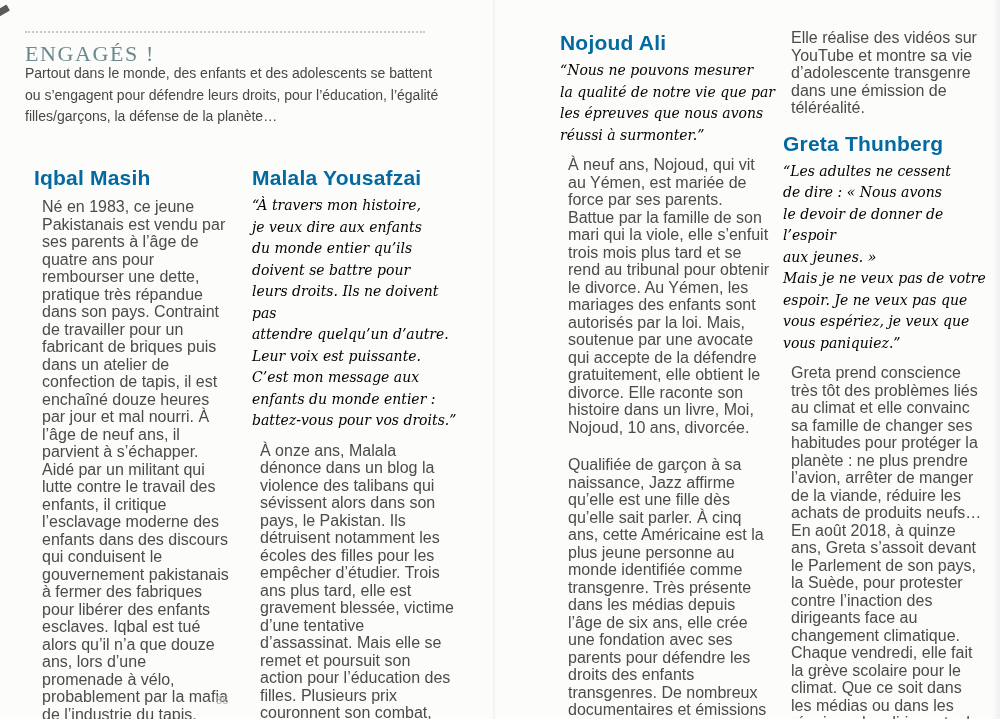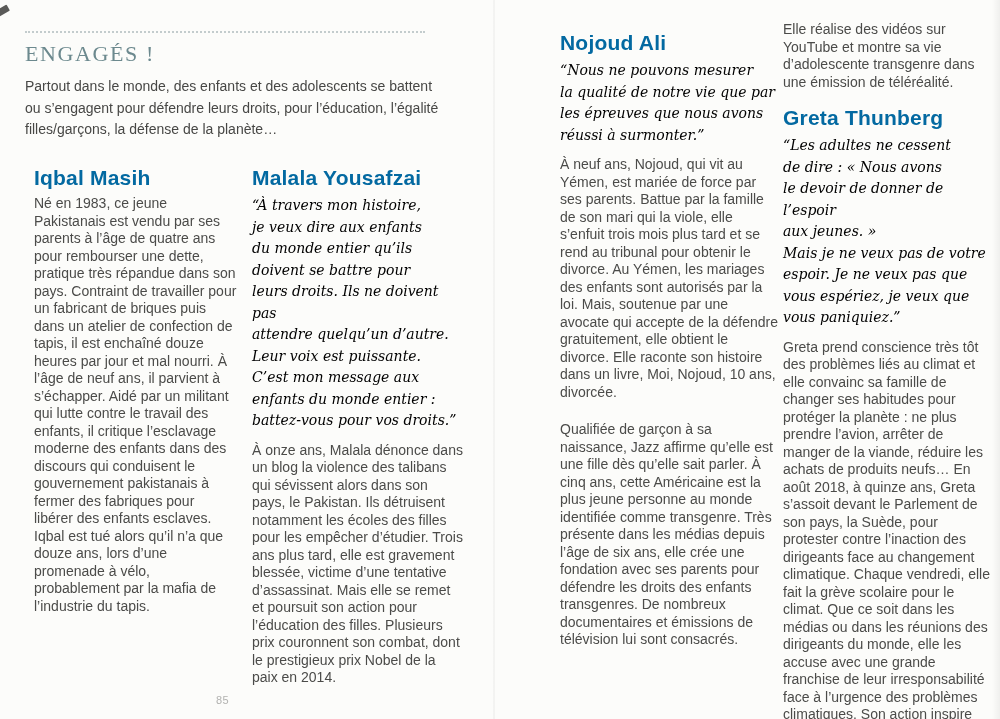--- a/index.html
+++ b/index.html
@@ -32,40 +32,40 @@
     position: absolute; left: 25px; top: 31px; width: 400px; height: 0;
     border-top: 2px dotted #c3cccd;
   }
   .section-title {
     position: absolute; left: 25px; top: 41px;
     font-family: "Liberation Serif", serif;
     font-size: 22px; letter-spacing: 1.6px;
     color: #6c898e;
   }
   .intro {
-    position: absolute; left: 25px; top: 76px; width: 440px;
+    position: absolute; left: 25px; top: 63px; width: 440px;
     font-size: 14px; line-height: 21.5px; color: #474745;
     white-space: pre-line;
   }
   .col { position: absolute; }
   .col1 { left: 34px;  top: 166px; width: 203px; }
   .col2 { left: 252px; top: 166px; width: 213px; }
   .col3 { left: 560px; top: 31px;  width: 218px; }
   .col4 { left: 783px; top: 21px;  width: 210px; }
   .profile-name {
     font-size: 21px; font-weight: bold; color: #0369a1;
     letter-spacing: 0.2px; margin: 0 0 5px 0;
   }
   .profile-quote {
     font-family: "DejaVu Serif", serif; font-style: italic;
     font-size: 14px; line-height: 21.5px; color: #000000;
     white-space: pre-line; margin: 0 0 10px 0;
   }
   .body-text {
-    font-size: 14px; line-height: 17.5px; color: #4b4b49; margin: 0;
+    font-size: 16px; line-height: 17.5px; color: #4b4b49; margin: 8px;
   }
   .book-title { }
   .profile + .profile { margin-top: 20px; }
   .continuation { margin-bottom: 15px; }
   .page-number {
     position: absolute; left: 216px; top: 694px;
     font-size: 11px; color: #b2b2b0; letter-spacing: 0.5px;
   }
 </style>
 </head>

